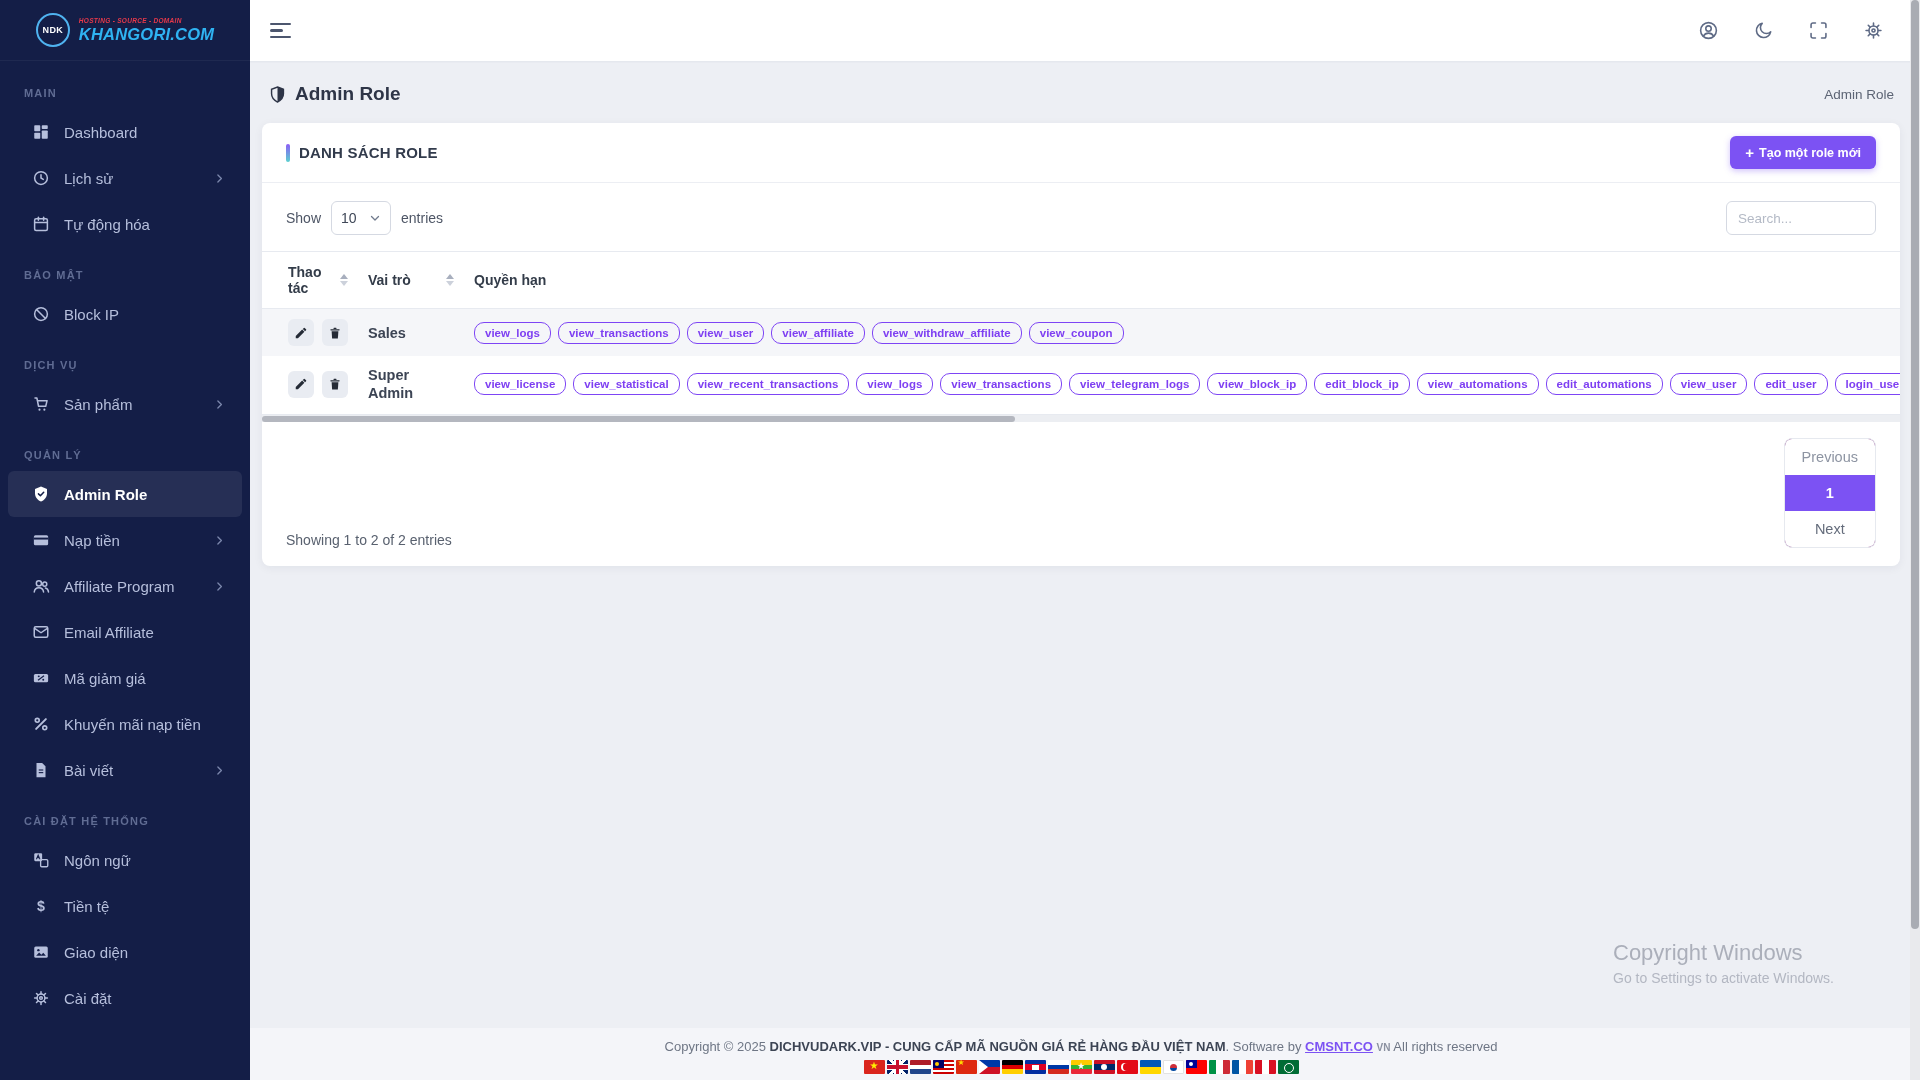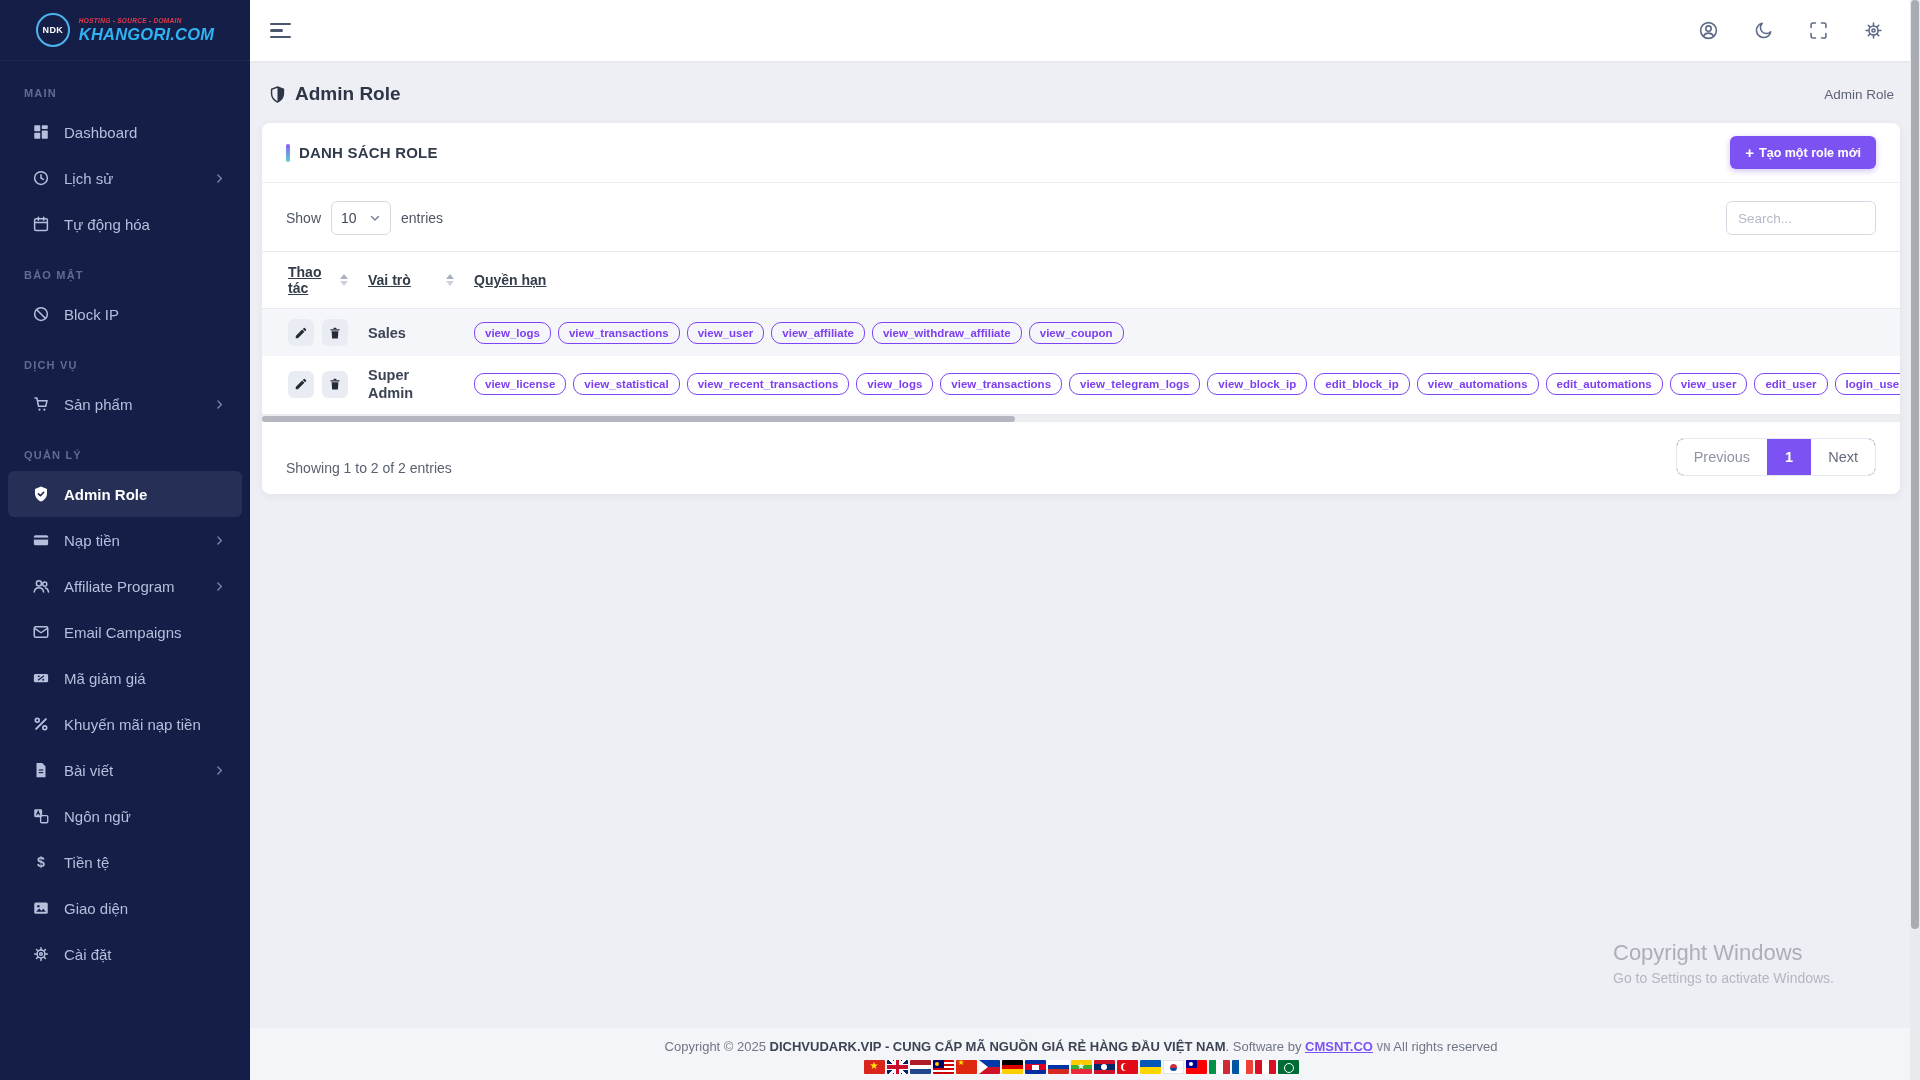--- a/index.html
+++ b/index.html
@@ -47,40 +47,40 @@
   .plus { font-size:15px; font-weight:700; line-height:1; }
   .card-body { padding:18px 0 0; }
   .controls { display:flex; align-items:center; padding:0 24px 16px; }
   .ctrl-label { font-size:14px; color:#4d5565; }
   .size-select { display:flex; align-items:center; justify-content:space-between; width:60px; height:34px; border:1px solid #d5d9e2; border-radius:6px; margin:0 10px; padding:0 9px; font-size:14px; color:#3f4757; cursor:pointer; background:#fff; }
   .dd-chev { width:12px; height:12px; color:#707a8c; }
   .search-input { margin-left:auto; width:150px; height:34px; border:1px solid #d5d9e2; border-radius:6px; padding:0 11px; font-size:13.5px; color:#3f4757; font-family:inherit; outline:none; background:#fff; }
   .search-input::placeholder { color:#b4bac6; }
   
   table.roles { width:100%; border-collapse:collapse; table-layout:fixed; }
-  .roles th { text-align:left; font-size:14px; font-weight:700; color:#333c49; padding:12px 10px; border-top:1px solid #e7eaf0; border-bottom:1px solid #e7eaf0;text-decoration:underline; }
+  .roles th { text-align:left; font-size:14px; font-weight:700; color:#333c49; padding:12px 10px; border-top:1px solid #e7eaf0; border-bottom:1px solid #e7eaf0; }
   .roles th.c-act { width:96px; padding-left:26px; }
   .roles th.c-role { width:106px; }
   .roles td { padding:10px 10px; vertical-align:middle; }
   .roles tr.striped { background:#f5f6f9; }
   .th-inner { display:flex; align-items:center; cursor:pointer; }
   .sorter { display:inline-flex; flex-direction:column; gap:2px; margin-left:auto; padding-left:8px; }
   .car-up { width:0; height:0; border-left:4px solid transparent; border-right:4px solid transparent; border-bottom:5px solid #a8afbe; }
   .car-dn { width:0; height:0; border-left:4px solid transparent; border-right:4px solid transparent; border-top:5px solid #ccd1db; }
   .act-cell { display:flex; gap:8px; padding-left:16px; }
   .mini-btn { width:27px; height:27px; border:none; border-radius:6px; background:#e9ecf2; display:flex; align-items:center; justify-content:center; cursor:pointer; color:#252b36; }
   .mini-btn svg { width:14px; height:14px; }
   .role-name { font-size:14.5px; font-weight:700; color:#3c4454; }
   .perm-cell { white-space:nowrap; overflow:hidden; }
   .perm-badge { display:inline-block; border:1px solid #7e45f5; color:#7e3ff2; border-radius:10px; padding:4px 10px; font-size:11.5px; font-weight:700; margin-right:7px; background:transparent; }
   .h-scroll { height:8px; margin:2px 0 0; background:#eceef2; position:relative; border-top:1px solid #e7eaf0; }
   .h-thumb { position:absolute; left:0; top:1px; height:6px; width:46%; background:#b4b7bf; border-radius:3px; cursor:grab; }
   .table-foot { display:flex; align-items:flex-end; padding:16px 24px 18px; }
   .info-text { font-size:14px; color:#59616f; }
-  .pagination { margin-left:auto; display:flex; border:1px solid #e6e9ef; border-radius:8px; overflow:hidden; background:#701a75; }
+  .pagination { margin-left:auto; display:flex; border:1px solid #e6e9ef; border-radius:8px; overflow:hidden; background:#701a75;flex-direction:column; }
   .page-btn { padding:10px 17px; font-size:14.5px; color:#8d94a2; cursor:pointer; background:#fff; border:none; font-family:inherit; }
   .page-btn.next { color:#646c7b; }
   .page-btn.current { background:#7c52f3; color:#fff; font-weight:600; padding:10px 18px; }
   
   .watermark { position:absolute; right:86px; bottom:42px; text-align:left; pointer-events:none; }
   .wm1 { font-size:22px; color:#abafba; font-weight:400; }
   .wm2 { font-size:14px; color:#b3b7c2; margin-top:4px; }
   
   .footer { flex:0 0 auto; background:#f4f5f9; text-align:center; padding:11px 0 6px; }
   .copy-line { font-size:13px; color:#6e7685; }
@@ -223,21 +223,21 @@
       <span class="nav-label">Affiliate Program</span>
       <svg class="chev" viewBox="0 0 24 24" fill="none" stroke="currentColor" stroke-width="2.4" stroke-linecap="round" stroke-linejoin="round">
           <polyline points="9 5.5 15.5 12 9 18.5"></polyline>
         </svg>
     </a>
     <a class="nav-item">
       <svg class="nic" viewBox="0 0 24 24" fill="none" stroke="currentColor" stroke-width="2" stroke-linecap="round" stroke-linejoin="round">
           <rect x="3" y="5" width="18" height="14" rx="2"></rect>
           <polyline points="4 7.5 12 13 20 7.5"></polyline>
         </svg>
-      <span class="nav-label">Email Campaigns</span>
+      <span class="nav-label">Email Affiliate</span>
     </a>
     <a class="nav-item">
       <svg class="nic" viewBox="0 0 24 24">
           <rect x="2.5" y="6.5" width="19" height="11" rx="2" fill="currentColor"></rect>
           <line x1="8" y1="15" x2="16" y2="9" stroke="#141e47" stroke-width="1.6"></line>
           <circle cx="9" cy="9.8" r="1.3" fill="#141e47"></circle>
           <circle cx="15" cy="14.2" r="1.3" fill="#141e47"></circle>
         </svg>
       <span class="nav-label">Mã giảm giá</span>
     </a>
@@ -254,20 +254,21 @@
           <path d="M6 2.5h7.5l4.5 4.5v14.5H6z" fill="currentColor"></path>
           <line x1="9" y1="12" x2="15" y2="12" stroke="#141e47" stroke-width="1.5"></line>
           <line x1="9" y1="15.5" x2="15" y2="15.5" stroke="#141e47" stroke-width="1.5"></line>
         </svg>
       <span class="nav-label">Bài viết</span>
       <svg class="chev" viewBox="0 0 24 24" fill="none" stroke="currentColor" stroke-width="2.4" stroke-linecap="round" stroke-linejoin="round">
           <polyline points="9 5.5 15.5 12 9 18.5"></polyline>
         </svg>
     </a>
 
+    <div class="sec-label">CÀI ĐẶT HỆ THỐNG</div>
     <a class="nav-item">
       <svg class="nic" viewBox="0 0 24 24">
           <rect x="3" y="3" width="10.5" height="10.5" rx="1.5" fill="currentColor"></rect>
           <path d="M6 10.5l2.2-5 2.2 5M6.9 8.8h2.7" stroke="#141e47" stroke-width="1.4" fill="none" stroke-linecap="round"></path>
           <rect x="11.5" y="11.5" width="9.5" height="9.5" rx="1.5" fill="none" stroke="currentColor" stroke-width="1.8"></rect>
         </svg>
       <span class="nav-label">Ngôn ngữ</span>
     </a>
     <a class="nav-item">
       <svg class="nic" viewBox="0 0 24 24">

